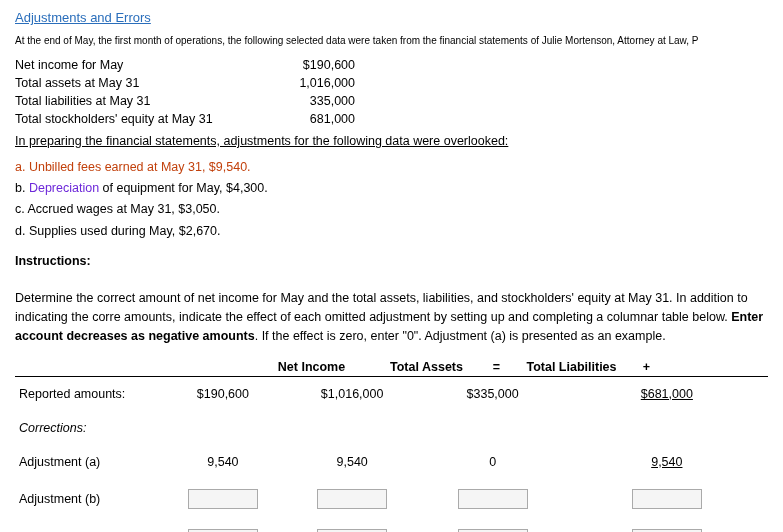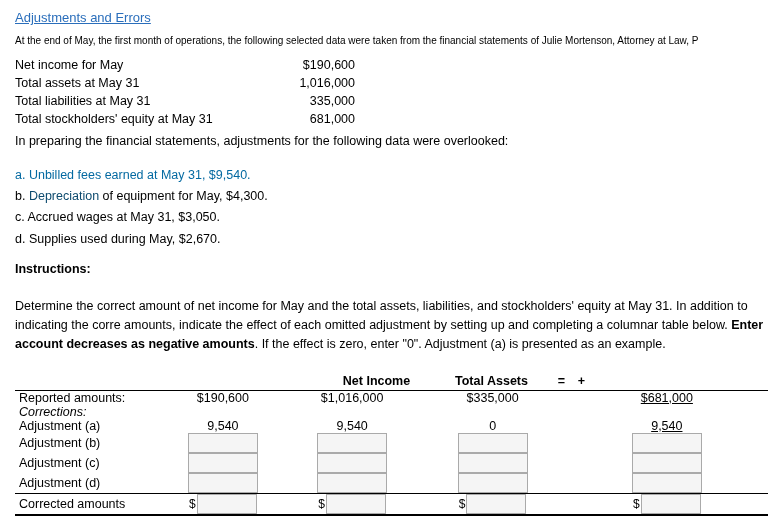--- a/index.html
+++ b/index.html
@@ -35,33 +35,34 @@
     .financial-label {
       width: 240px;
     }
     .financial-value {
       width: 120px;
       text-align: right;
       padding-right: 20px;
     }
     .adjustments-text {
       font-size: 12.5px;
-      margin-bottom: 14px;
+      margin-bottom: 6px;
       line-height: 1.5;
+      text-decoration: underline;
     }
     .adjustments-list {
       font-size: 12.5px;
       margin-bottom: 10px;
       line-height: 1.7;
     }
-    .adjustments-list .item-a { color: #0369a1; }
-    .depreciation-link { color: #0c4a6e; }
+    .adjustments-list .item-a { color: #c2410c; }
+    .depreciation-link { color: #6d28d9; }
     .instructions {
       font-size: 12.5px;
-      margin-bottom: 20px;
+      margin-bottom: 14px;
       line-height: 1.5;
     }
     .instructions-bold {
       font-weight: bold;
     }
     .table-section {
       margin-top: 8px;
     }
     .col-headers {
       display: flex;
@@ -81,21 +82,21 @@
     .col-total-liabilities { width: 130px; }
     .col-plus { width: 20px; text-align: center; }
     .col-stockholders { width: 180px; }
 
     .data-table {
       width: 100%;
       border-collapse: collapse;
     }
     .data-table td {
       font-size: 12.5px;
-      padding: 0 4px;
+      padding: 10px 4px;
       vertical-align: middle;
     }
     .row-divider td {
       border-top: 1px solid #000;
     }
     .row-bottom-divider td {
       border-bottom: 2px solid #000;
     }
     .label-col {
       width: 130px;
@@ -195,20 +196,21 @@
   <br>
   <span>Determine the correct amount of net income for May and the total assets, liabilities, and stockholders' equity at May 31. In addition to indicating the corre amounts, indicate the effect of each omitted adjustment by setting up and completing a columnar table below.</span>
   <span class="instructions-bold">Enter account decreases as negative amounts</span><span>. If the effect is zero, enter "0". Adjustment (a) is presented as an example.</span>
 </div>
 
 <div class="table-section">
   <div class="col-headers">
     <div class="col-header col-net-income">Net Income</div>
     <div class="col-header col-total-assets">Total Assets</div>
     <div class="col-header col-equals">=</div>
+    <div class="col-header col-total-liabilities">Total Liabilities</div>
     <div class="col-header col-plus">+</div>
   </div>
 
   <table class="data-table">
 
     <tbody>
         <tr class="row-divider">
       <td class="label-col">Reported amounts:</td>
       <td class="val-col reported-val">$190,600</td>
       <td class="val-col-assets reported-val">$1,016,000</td>

